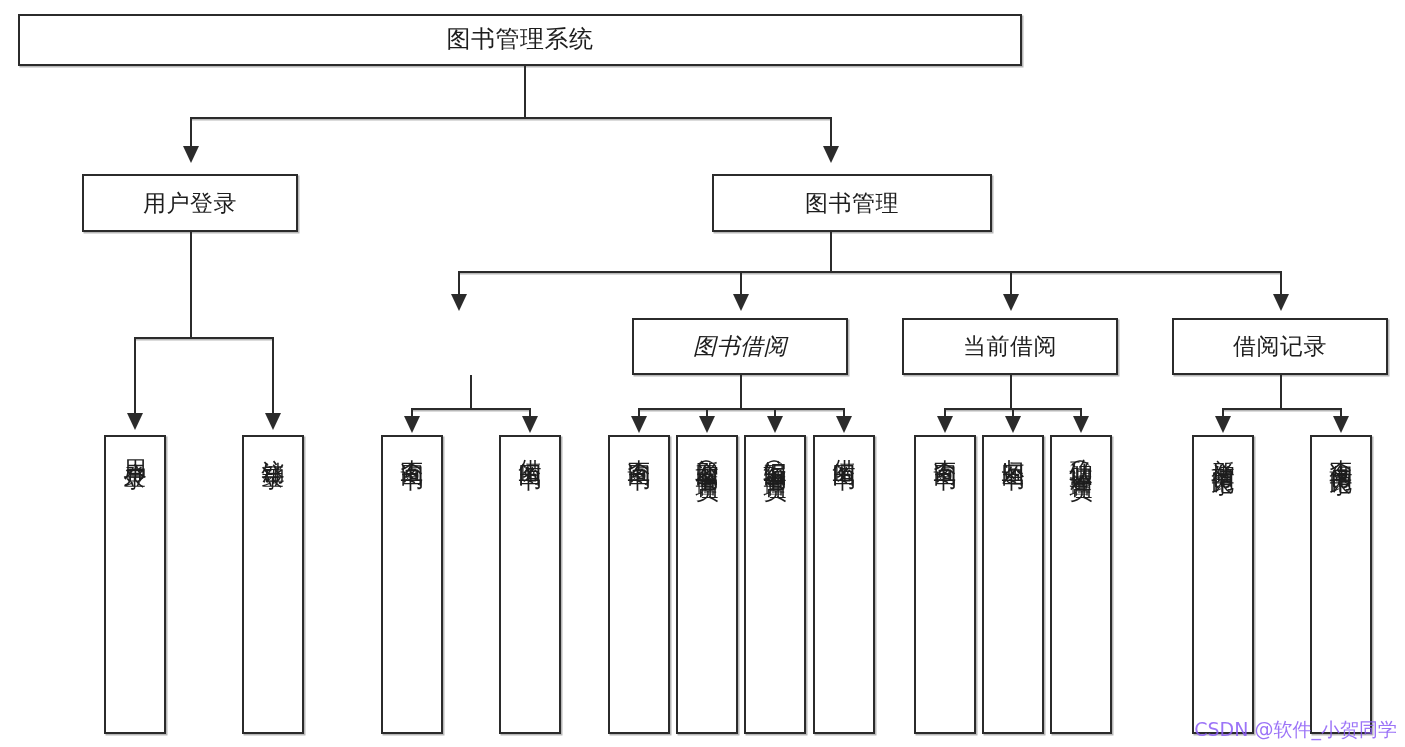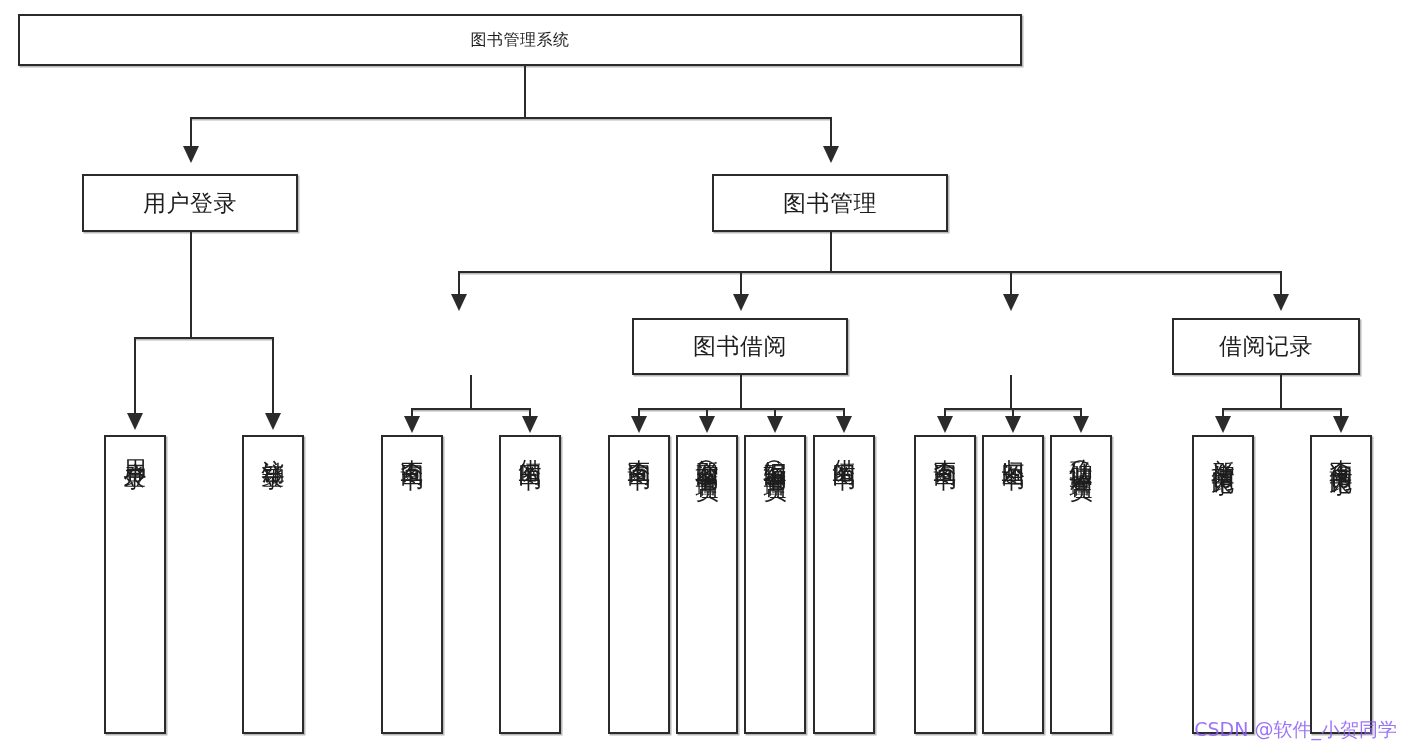--- a/index.html
+++ b/index.html
@@ -31,21 +31,21 @@
     line-height: 1.05;
     white-space: nowrap;
     text-align: center;
     letter-spacing: 0.5px;
   }
   
   .node.horiz .label {
     font-size: 23px;
   }
   .node.root .label {
-    font-size: 16px;
+    font-size: 24px;
   }
   
   .node.vert {
     align-items: flex-start;
     justify-content: center;
     padding-top: 4px;
   }
   .node.vert .label {
     writing-mode: vertical-rl;
     text-orientation: upright;
@@ -101,21 +101,21 @@
   <div class="vline" style="left:190px; top:117px; height:31px;"></div>
   <div class="arrow" style="left:183px; top:146px;"></div>
 
   <div class="vline" style="left:830px; top:117px; height:31px;"></div>
   <div class="arrow" style="left:823px; top:146px;"></div>
 
   <div class="node horiz" style="left:82px; top:174px; width:216px; height:58px;">
     <span class="label">用户登录</span>
   </div>
 
-  <div class="node horiz" style="left:712px; top:174px; width:236px; height:58px;justify-content:center;">
+  <div class="node horiz" style="left:712px; top:174px; width:280px; height:58px;justify-content:center;">
     <span class="label">图书管理</span>
   </div>
 
   <div class="vline" style="left:190px; top:232px; height:105px;"></div>
   <div class="hline" style="left:134px; top:337px; width:138px;"></div>
   <div class="vline" style="left:134px; top:337px; height:78px;"></div>
   <div class="arrow" style="left:127px; top:413px;"></div>
   <div class="vline" style="left:272px; top:337px; height:78px;"></div>
   <div class="arrow" style="left:265px; top:413px;"></div>
 
@@ -128,26 +128,29 @@
   <div class="vline" style="left:740px; top:271px; height:25px;"></div>
   <div class="arrow" style="left:733px; top:294px;"></div>
 
   <div class="vline" style="left:1010px; top:271px; height:25px;"></div>
   <div class="arrow" style="left:1003px; top:294px;"></div>
 
   <div class="vline" style="left:1280px; top:271px; height:25px;"></div>
   <div class="arrow" style="left:1273px; top:294px;"></div>
 
 
-  <div class="node horiz" style="left:632px; top:318px; width:216px; height:57px;">
+  <div class="node horiz" style="left:632px; top:318px; width:216px; height:57px;font-style:italic;">
     <span class="label">图书借阅</span>
   </div>
 
-
-  <div class="node horiz" style="left:1172px; top:318px; width:188px; height:57px;">
+  <div class="node horiz" style="left:902px; top:318px; width:216px; height:57px;">
+    <span class="label">当前借阅</span>
+  </div>
+
+  <div class="node horiz" style="left:1172px; top:318px; width:216px; height:57px;">
     <span class="label">借阅记录</span>
   </div>
 
   <div class="vline" style="left:470px; top:375px; height:33px;"></div>
   <div class="hline" style="left:411px; top:408px; width:118px;"></div>
   <div class="vline" style="left:411px; top:408px; height:10px;"></div>
   <div class="arrow" style="left:404px; top:416px;"></div>
   <div class="vline" style="left:529px; top:408px; height:10px;"></div>
   <div class="arrow" style="left:522px; top:416px;"></div>
 

